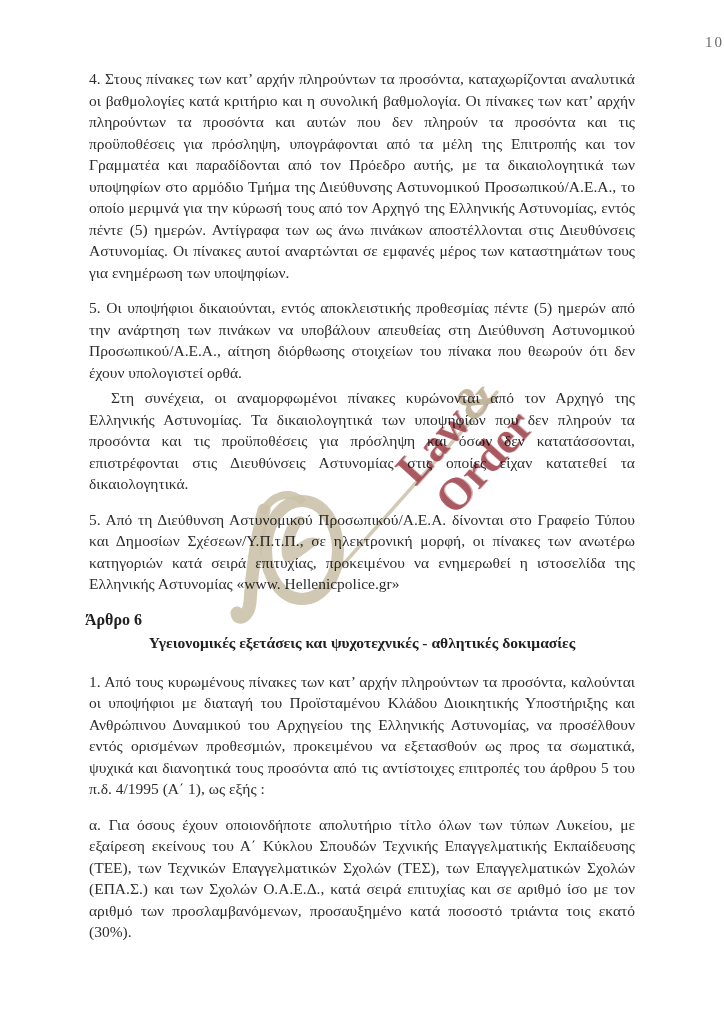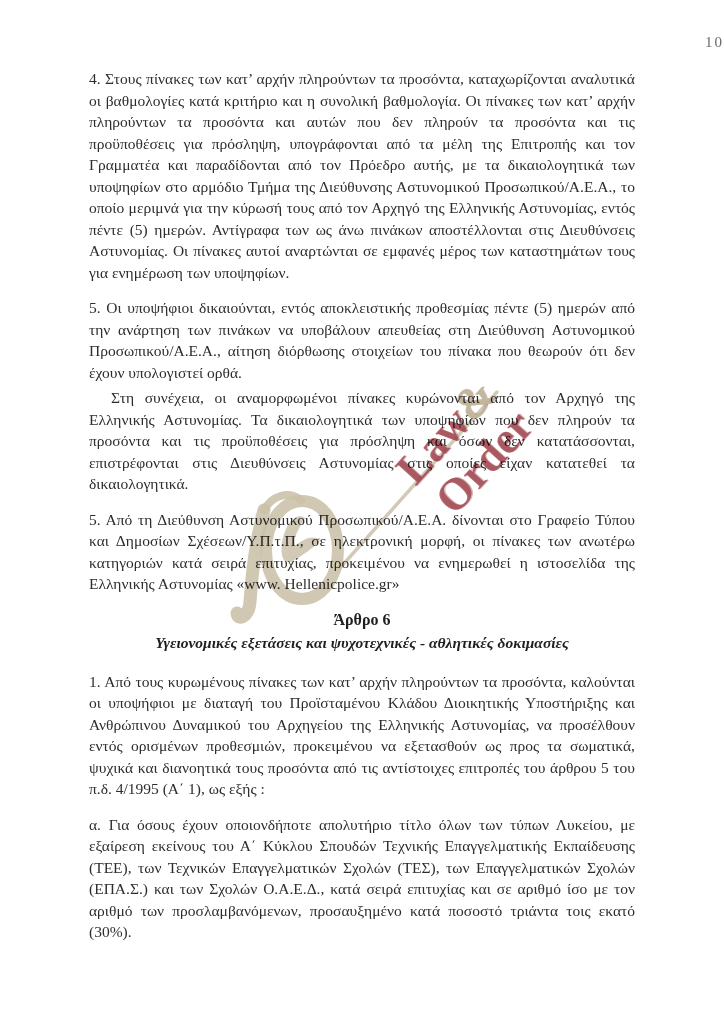--- a/index.html
+++ b/index.html
@@ -13,26 +13,26 @@
   }
   .content{
     position:absolute;left:85px;top:64px;width:554px;
     font-size:15.5px;line-height:21.5px;color:#2d2d2d;
     text-align:justify;
   }
   .content p{margin:4px;}
   .content p.sp{margin-bottom:14px;}
   .content p.indent{text-indent:22px;}
   .title{
-    margin:14px 0 2px 0;text-align:center;font-size:16px;
+    margin:14px 0 2px 0;font-size:16px;
     font-weight:bold;color:#1f1f1f;
   }
   .subtitle{
     margin:0 0 17px 0;text-align:center;font-size:15.5px;
-    font-weight:bold;color:#1f1f1f;font-style:italic;
+    font-weight:bold;color:#1f1f1f;
   }
   
   .watermark{
     position:absolute;left:0;top:0;width:724px;height:1024px;
     pointer-events:none;mix-blend-mode:multiply;opacity:.92;
   }
   .emblem{position:absolute;left:230px;top:370px;}
   .wm-text{
     position:absolute;left:464px;top:448px;
     transform:translate(-50%,-50%) rotate(-48deg);

